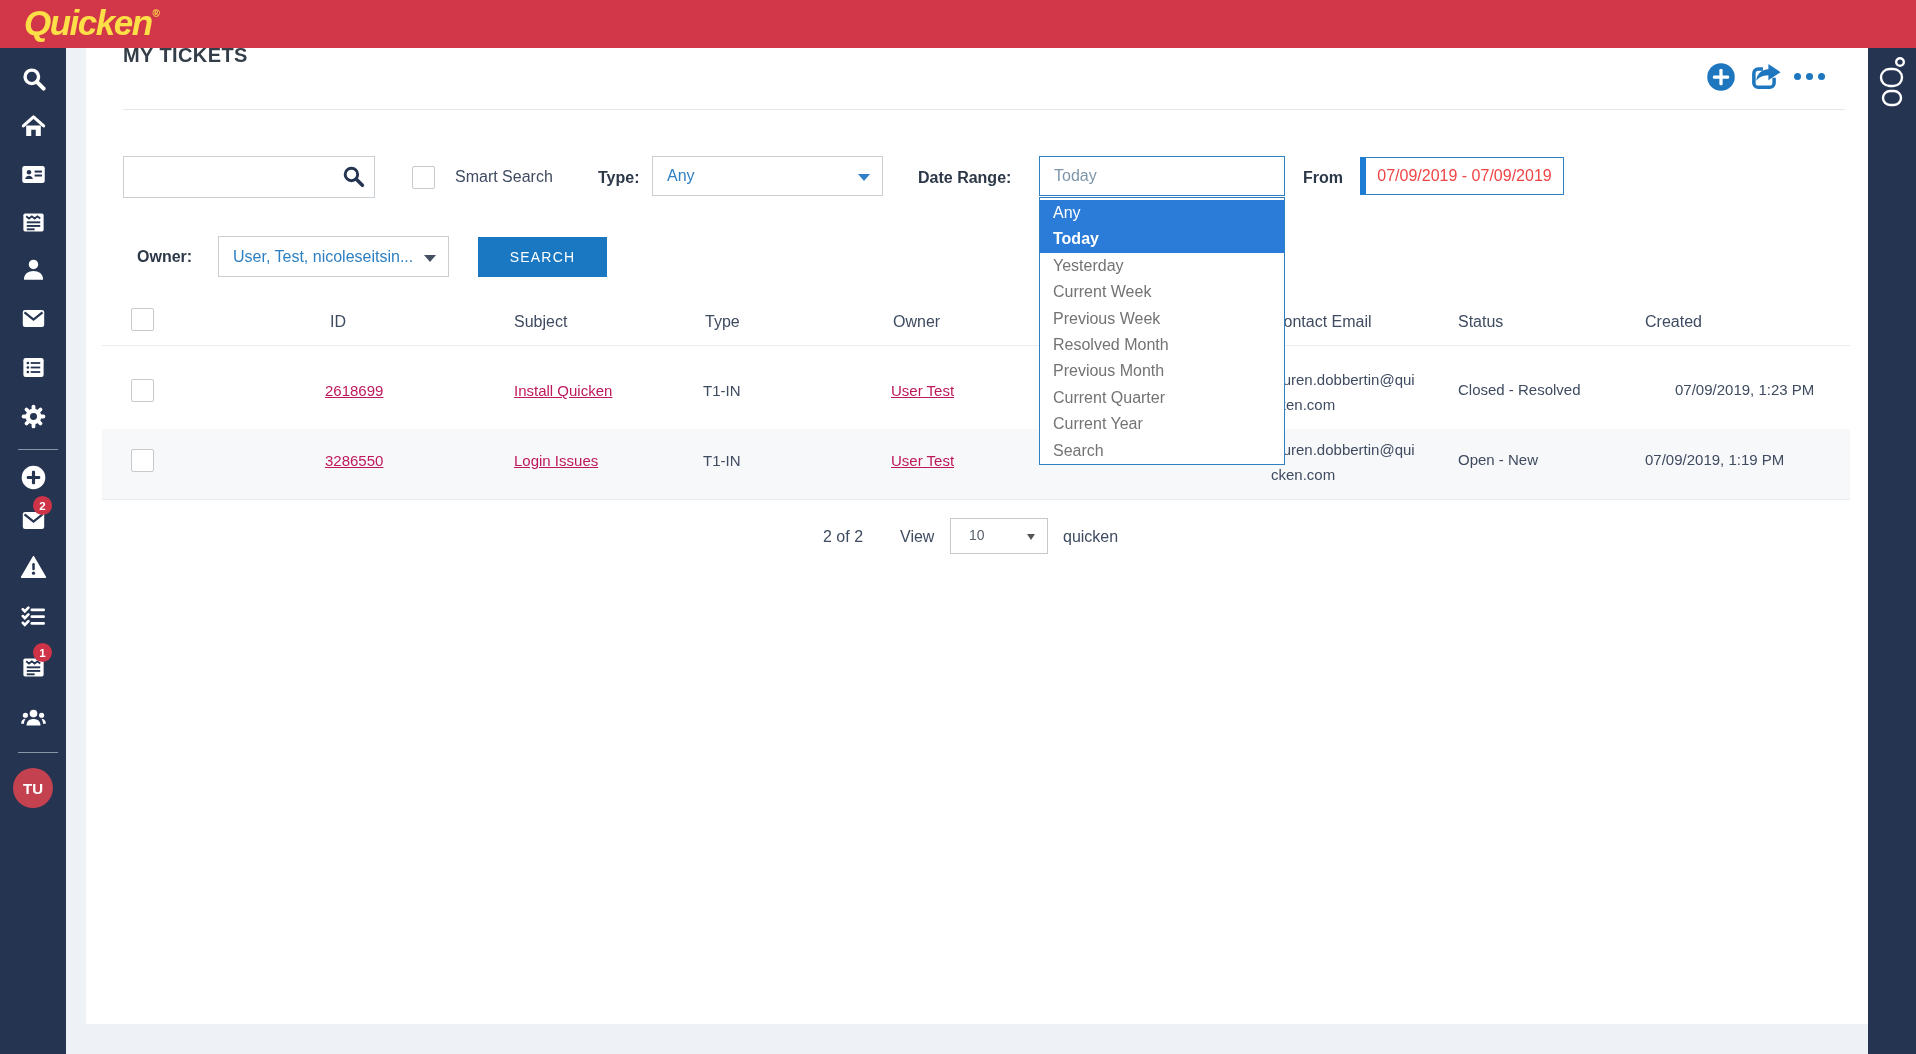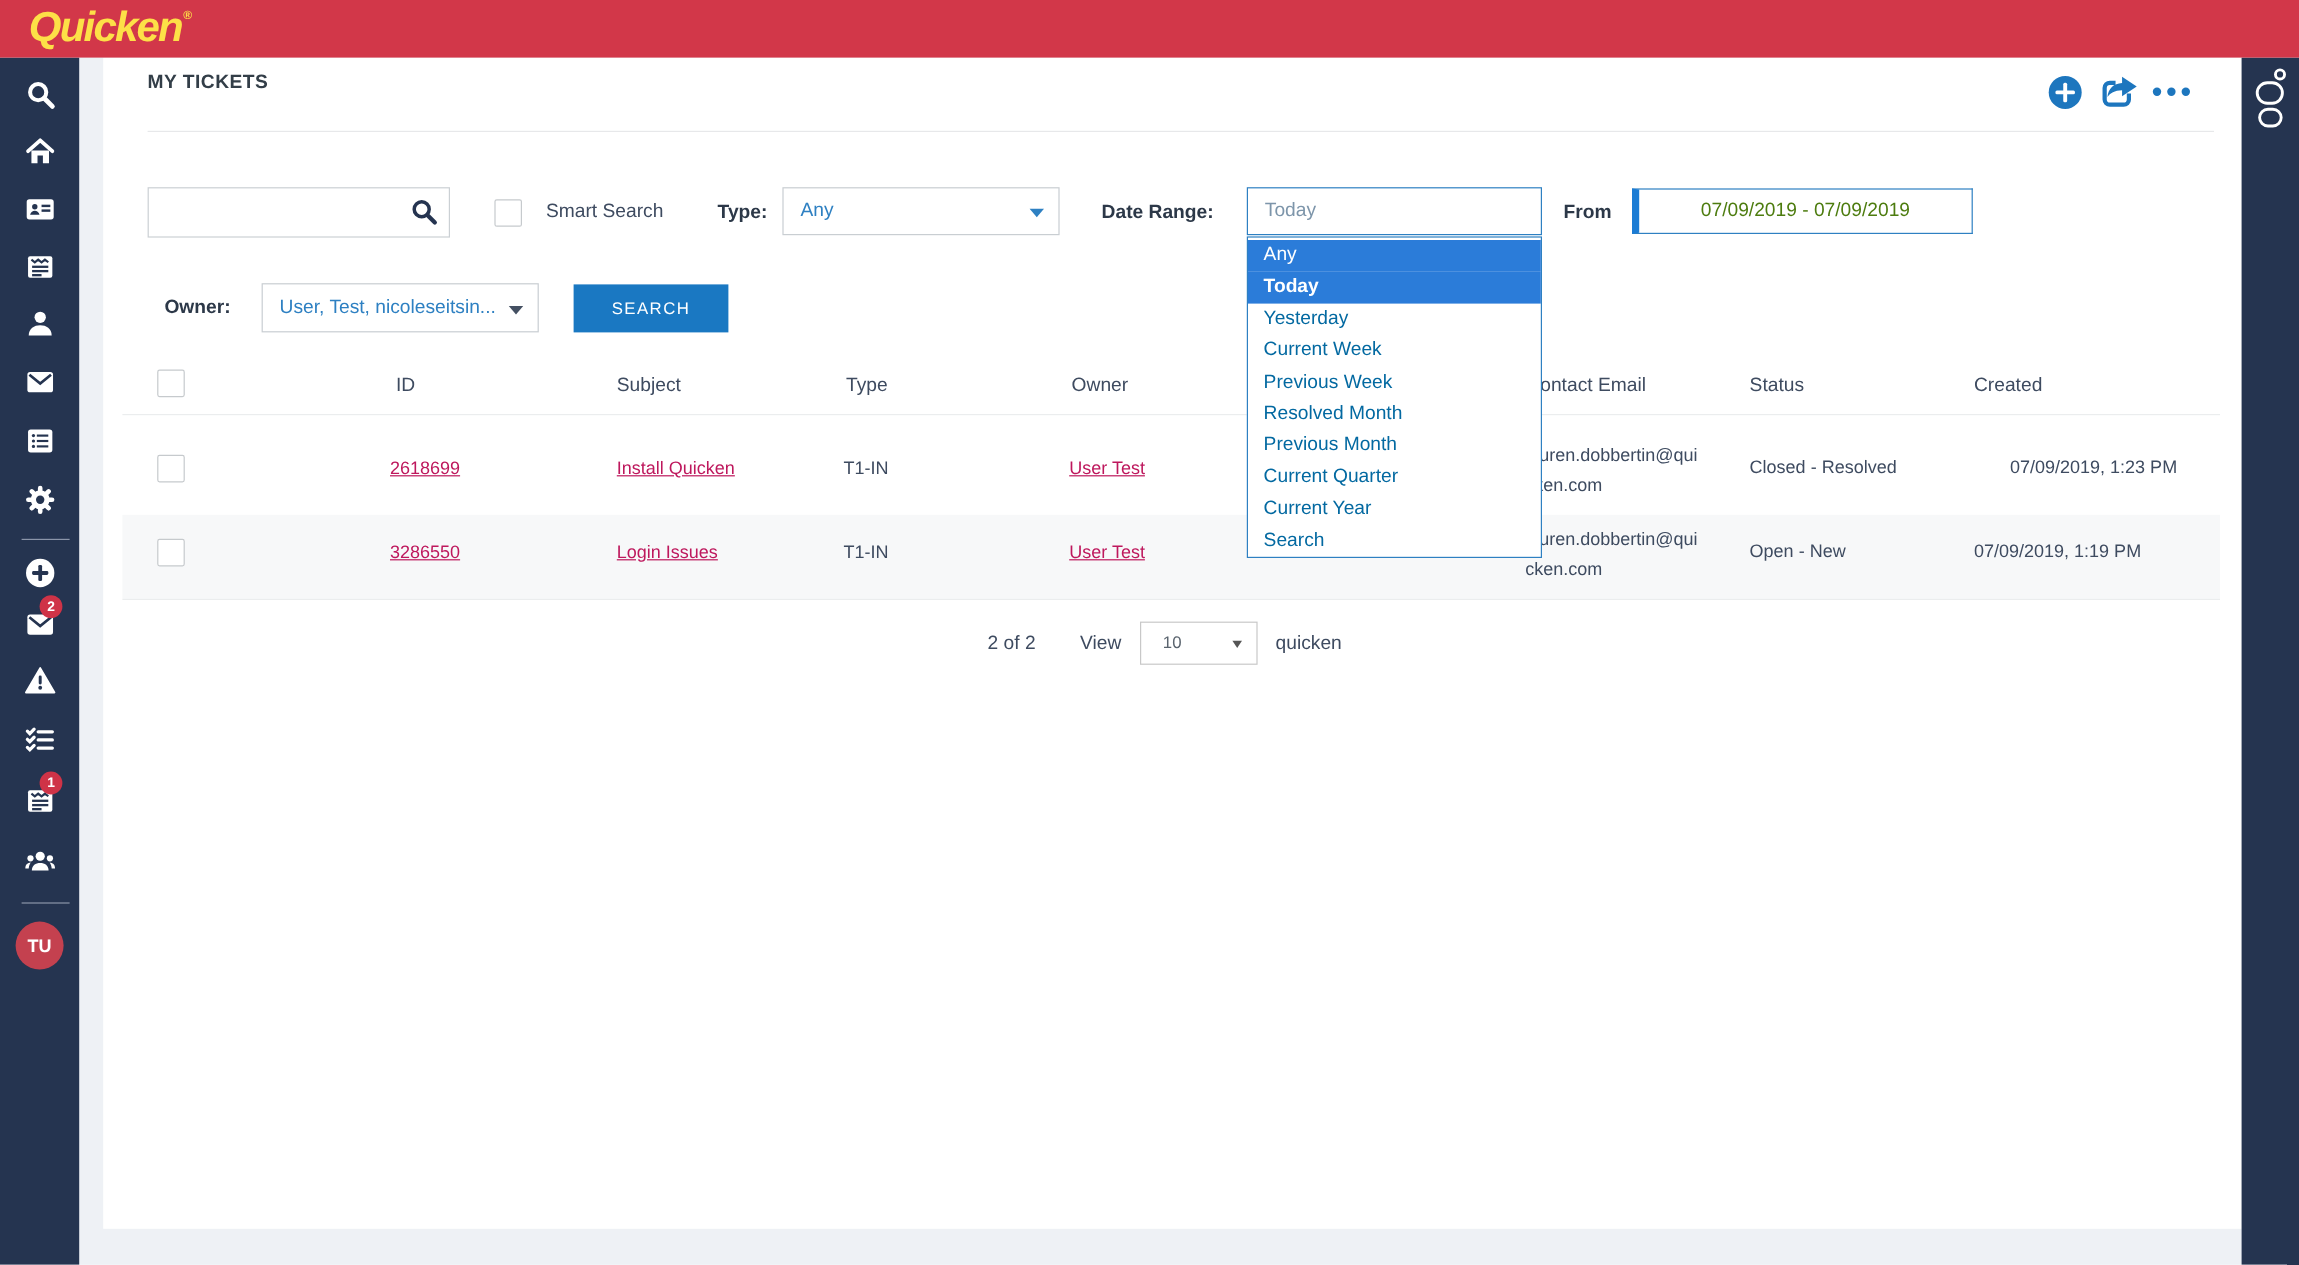--- a/index.html
+++ b/index.html
@@ -19,46 +19,46 @@
   .snav svg{width:27px;height:27px}
   .sdiv{position:absolute;left:18px;width:40px;height:1px;background:#8b95a9}
   .badge{position:absolute;width:19px;height:19px;border-radius:50%;background:#cf3347;color:#fff;
     font-size:11.5px;font-weight:700;display:flex;align-items:center;justify-content:center;z-index:6}
   .avatar{position:absolute;left:13px;width:40px;height:40px;border-radius:50%;background:#c4414f;color:#fff;
     font-size:15px;font-weight:600;display:flex;align-items:center;justify-content:center}
   
   .rightbar{position:absolute;left:1868px;top:48px;width:48px;height:1006px;background:#253450;z-index:4}
   
   .card{position:absolute;left:86px;top:48px;width:1782px;height:976px;background:#fff;z-index:1}
-  .page-title{position:absolute;left:123px;top:60px;font-size:16px;font-weight:700;letter-spacing:.4px;color:#333e48;z-index:2}
+  .page-title{position:absolute;left:123px;top:44px;font-size:20px;font-weight:700;letter-spacing:.4px;color:#333e48;z-index:2}
   .title-divider{position:absolute;left:123px;top:109px;width:1722px;height:1px;background:#e7e8ea;z-index:2}
   .hdr-ico{position:absolute;z-index:2;cursor:pointer}
   .dots{display:flex;gap:5px}
   .dots i{width:7px;height:7px;border-radius:50%;background:#1d76be}
   
   .search-box{position:absolute;left:123px;top:156px;width:250px;height:40px;border:1px solid #cbd0d4;background:#fff;z-index:2}
   .search-box input{position:absolute;left:10px;top:4px;width:195px;height:30px;border:none;outline:none;font-size:16px;font-family:inherit}
   .search-box .mag{position:absolute;right:8px;top:7px}
   .cb{position:absolute;width:21px;height:21px;background:#fff;border:1px solid #c6cacd;border-radius:2px;z-index:2}
   .lbl{position:absolute;font-size:16px;color:#3e4b60;z-index:2;white-space:nowrap}
   .blbl{position:absolute;font-size:16px;font-weight:700;color:#2c3848;z-index:2;white-space:nowrap}
   .sel{position:absolute;height:40px;border:1px solid #c9ced2;background:#fff;display:flex;align-items:center;
     padding:0 14px;font-size:16px;color:#2e80c2;z-index:2;box-sizing:border-box;cursor:pointer;white-space:nowrap}
   .caret{width:0;height:0;border-left:6px solid transparent;border-right:6px solid transparent;border-top:7px solid #2e80c2;
     position:absolute;right:12px;top:17px}
   .caret.dark{border-top-color:#445062}
   .focused{border:1px solid #2e80c2}
   .muted{color:#7d95aa}
-  .from-field{position:absolute;left:1360px;top:157px;width:284px;height:38px;box-sizing:border-box;
+  .from-field{position:absolute;left:1360px;top:157px;width:204px;height:38px;box-sizing:border-box;
     border:1px solid #2e80c2;border-left:6px solid #1c7cd4;background:#fff;display:flex;align-items:center;
-    justify-content:center;font-size:16px;color:#4d7c0f;z-index:2}
+    justify-content:center;font-size:16px;color:#ef4444;z-index:2}
   
   .panel{position:absolute;left:1039px;top:197px;width:246px;height:268px;background:#fff;border:1px solid #2e80c2;
     box-sizing:border-box;z-index:30;padding-top:2px}
-  .opt{height:26.4px;line-height:26.4px;padding-left:13px;font-size:16px;color:#0369a1;cursor:pointer;white-space:nowrap}
+  .opt{height:26.4px;line-height:26.4px;padding-left:13px;font-size:16px;color:#737373;cursor:pointer;white-space:nowrap}
   .opt.hl{background:#2b7cd9;color:#fff}
   .opt.selopt{font-weight:700}
   .btn{position:absolute;left:478px;top:237px;width:129px;height:40px;background:#1a78c2;color:#fff;border:none;
     font-size:14px;letter-spacing:1.2px;font-family:inherit;z-index:2;cursor:pointer}
   
   .th{position:absolute;font-size:16px;color:#3e4b60;z-index:2;white-space:nowrap}
   .td{position:absolute;font-size:15px;color:#3e4b60;z-index:2;white-space:nowrap}
   .tlink{color:#be185d;text-decoration:underline;cursor:pointer}
   .hline{position:absolute;left:102px;width:1748px;height:1px;background:#ebedee;z-index:2}
   .row2bg{position:absolute;left:102px;top:429px;width:1748px;height:70px;background:#f7f8f9;z-index:1}

